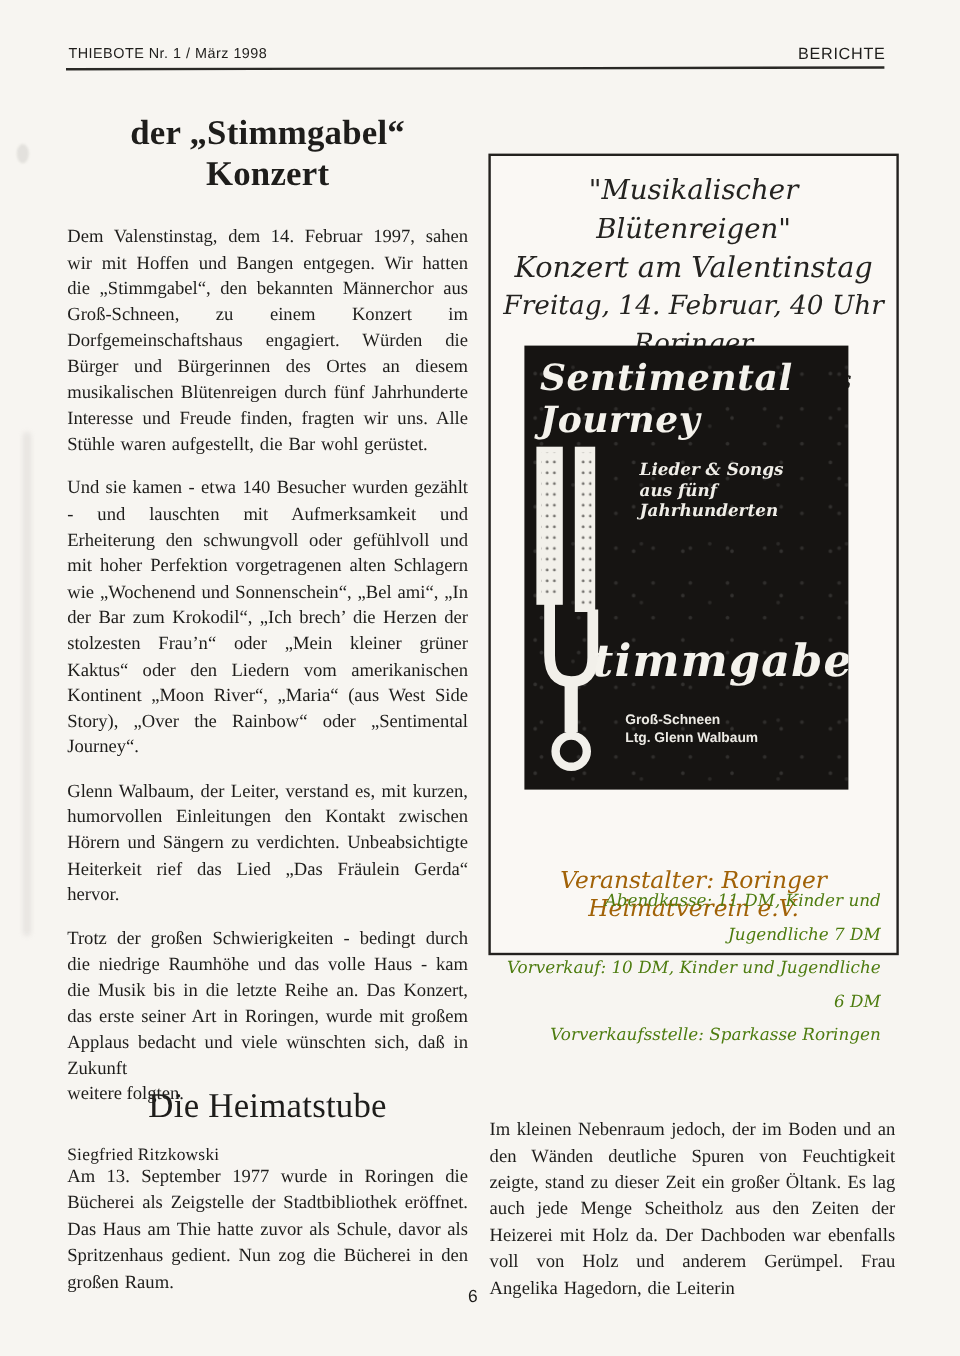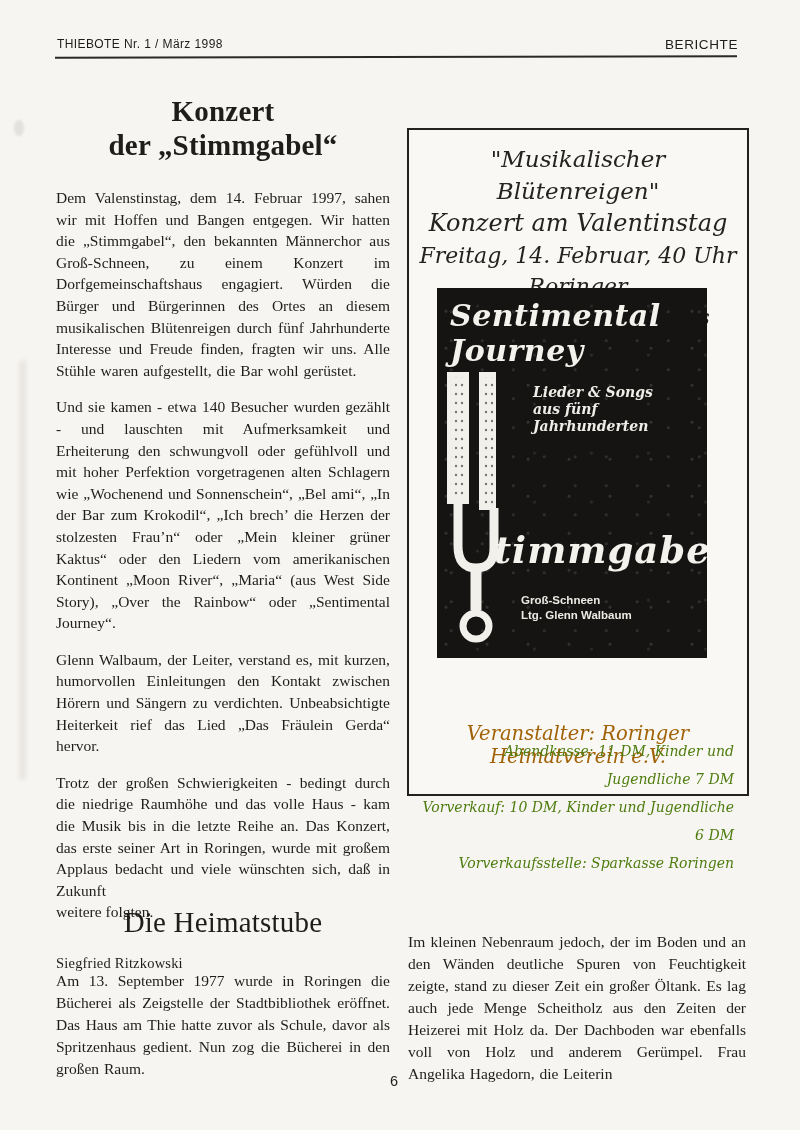--- a/index.html
+++ b/index.html
@@ -88,22 +88,22 @@
 
 <div class="scan-dot"></div>
 <div class="scan-streak"></div>
 
 <div class="masthead-left">THIEBOTE Nr. 1 /  März 1998</div>
 <div class="masthead-right">BERICHTE</div>
 <div class="masthead-rule"></div>
 
 <div class="col-left">
   <div class="article-title">
+    <div>der „Stimmgabel“</div>
     <div>Konzert</div>
-    <div>der „Stimmgabel“</div>
   </div>
   <div class="para first">Dem Valenstinstag, dem 14. Februar 1997, sahen wir mit Hoffen und Bangen entgegen. Wir hatten die „Stimmgabel“, den bekannten Männerchor aus Groß-Schneen, zu einem Konzert im Dorfgemeinschaftshaus engagiert. Würden die Bürger und Bürgerinnen des Ortes an diesem musikalischen Blütenreigen durch fünf Jahrhunderte Interesse und Freude finden, fragten wir uns. Alle Stühle waren aufgestellt, die Bar wohl gerüstet.</div>
   <div class="para">Und sie kamen - etwa 140 Besucher wurden gezählt - und lauschten mit Aufmerksamkeit und Erheiterung den schwungvoll oder gefühlvoll und mit hoher Perfektion vorgetragenen alten Schlagern wie „Wochenend und Sonnenschein“, „Bel ami“, „In der Bar zum Krokodil“, „Ich brech’ die Herzen der stolzesten Frau’n“ oder „Mein kleiner grüner Kaktus“ oder den Liedern vom amerikanischen Kontinent „Moon River“, „Maria“ (aus West Side Story), „Over the Rainbow“ oder „Sentimental Journey“.</div>
   <div class="para">Glenn Walbaum, der Leiter, verstand es, mit kurzen, humorvollen Einleitungen den Kontakt zwischen Hörern und Sängern zu verdichten. Unbeabsichtigte Heiterkeit rief das Lied „Das Fräulein Gerda“ hervor.</div>
   <div class="para force-last">Trotz der großen Schwierigkeiten - bedingt durch die niedrige Raumhöhe und das volle Haus - kam die Musik bis in die letzte Reihe an. Das Konzert, das erste seiner Art in Roringen, wurde mit großem Applaus bedacht und viele wünschten sich, daß in Zukunft</div>
   <div class="closing-row">
     <span>weitere folgten.</span>
     <span class="byline">Siegfried Ritzkowski</span>
   </div>
 </div>

